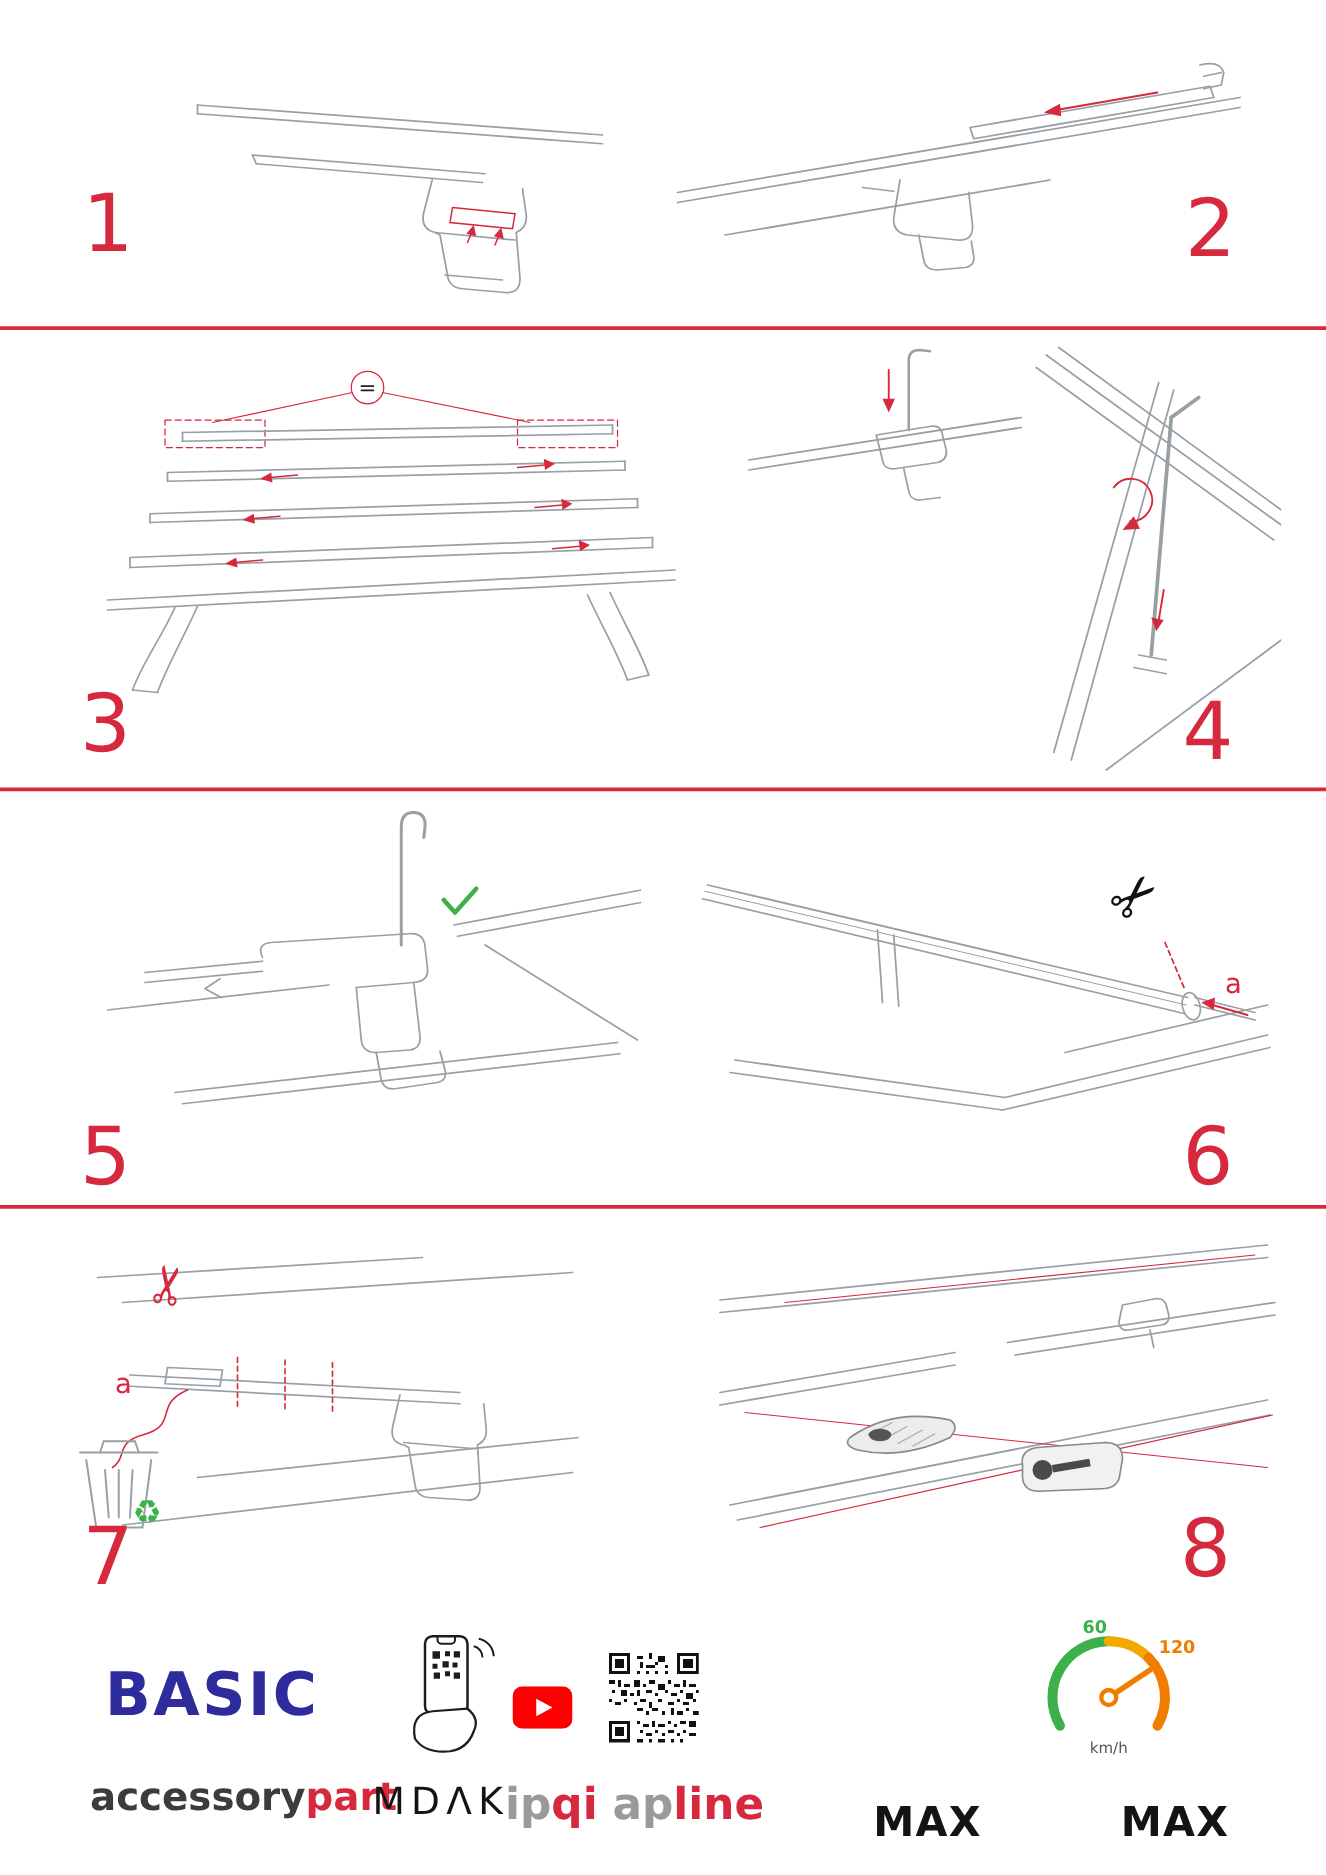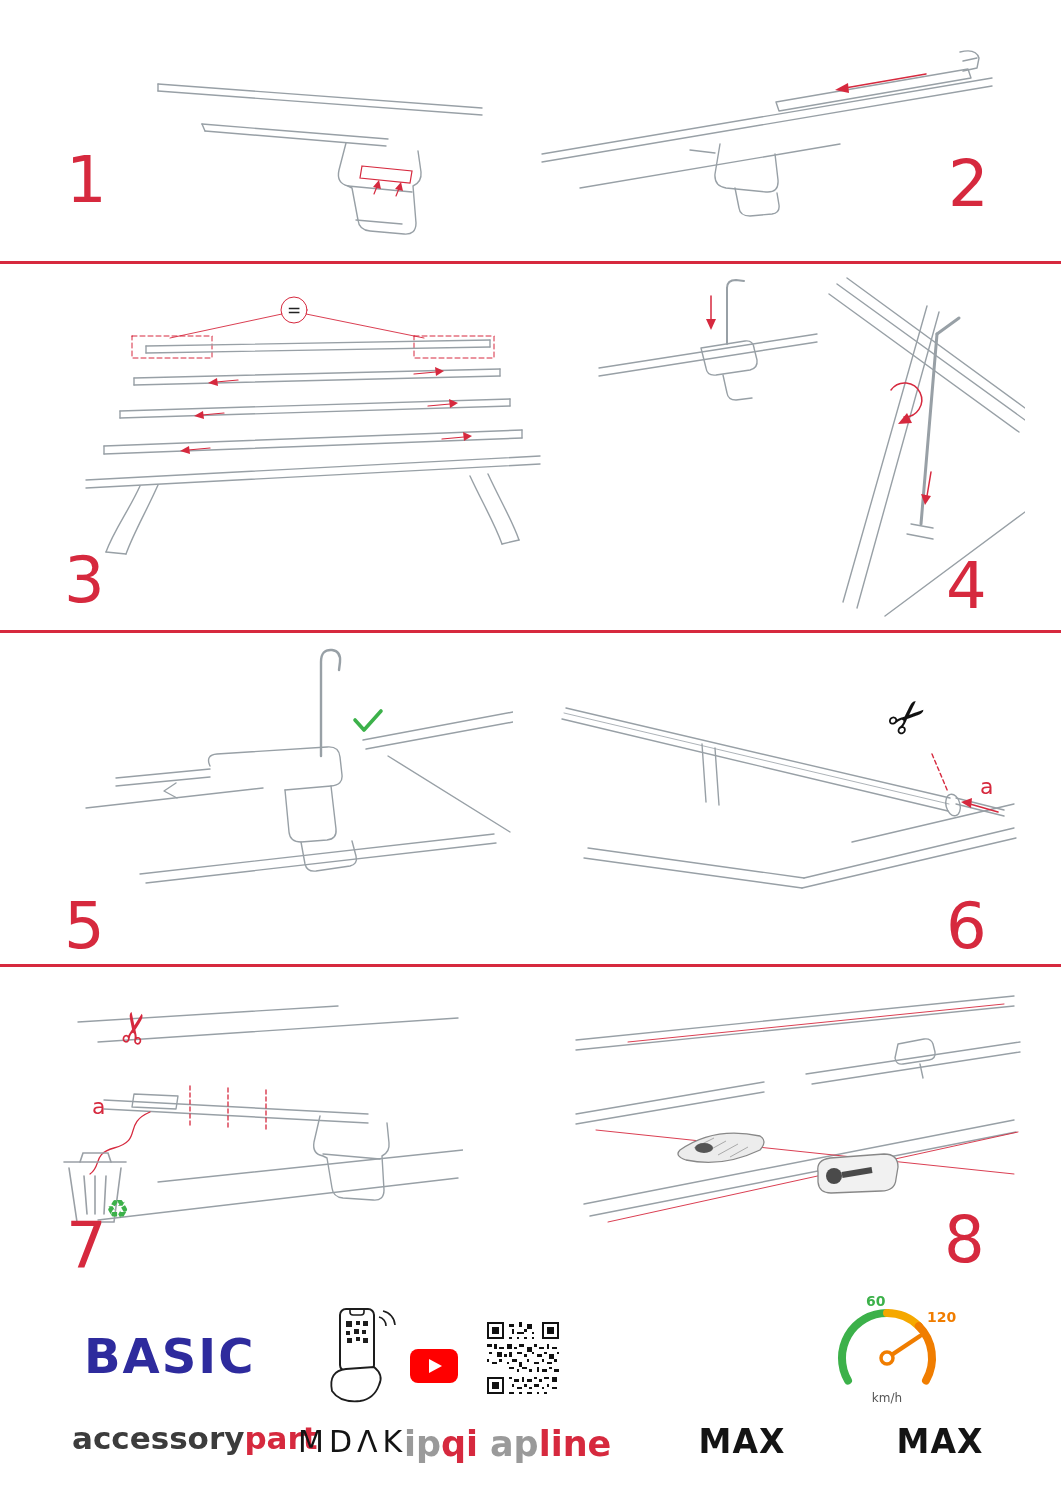--- a/index.html
+++ b/index.html
@@ -17,21 +17,21 @@
   .red-line { stroke:#d6293e; fill:none; stroke-linecap:round; }
   .red-fill { fill:#d6293e; stroke:none; }
   .brandline { position:absolute; white-space:nowrap; }
   .brand-basic { font-size:48px; font-weight:700; letter-spacing:2px; color:#2e2b9d; }
   .t-dark { color:#3c3c3c; font-weight:700; }
   .t-red  { color:#d6293e; font-weight:700; }
   .t-gray { color:#9a9a9a; font-weight:600; }
   .t-red2 { color:#d6293e; font-weight:600; }
   .mdak { font-size:30px; letter-spacing:5px; color:#141414; font-weight:400; }
   .sublogo { font-size:35px; }
-  .maxlabel { position:absolute; text-align:center; font-size:33px; font-weight:700; color:#141414; letter-spacing:1px; }
+  .maxlabel { position:absolute; text-align:center; font-size:33px; font-weight:700; color:#141414; letter-spacing:1px;margin-top:16px; }
 </style>
 </head>
 <body>
 
 <div class="sheet">
 
   <div class="illus" style="left:150px; top:50px; width:340px; height:205px;">
     <svg viewBox="0 0 340 205">
       <g class="sketch">
         <path d="M8 34 L332 58"></path>

